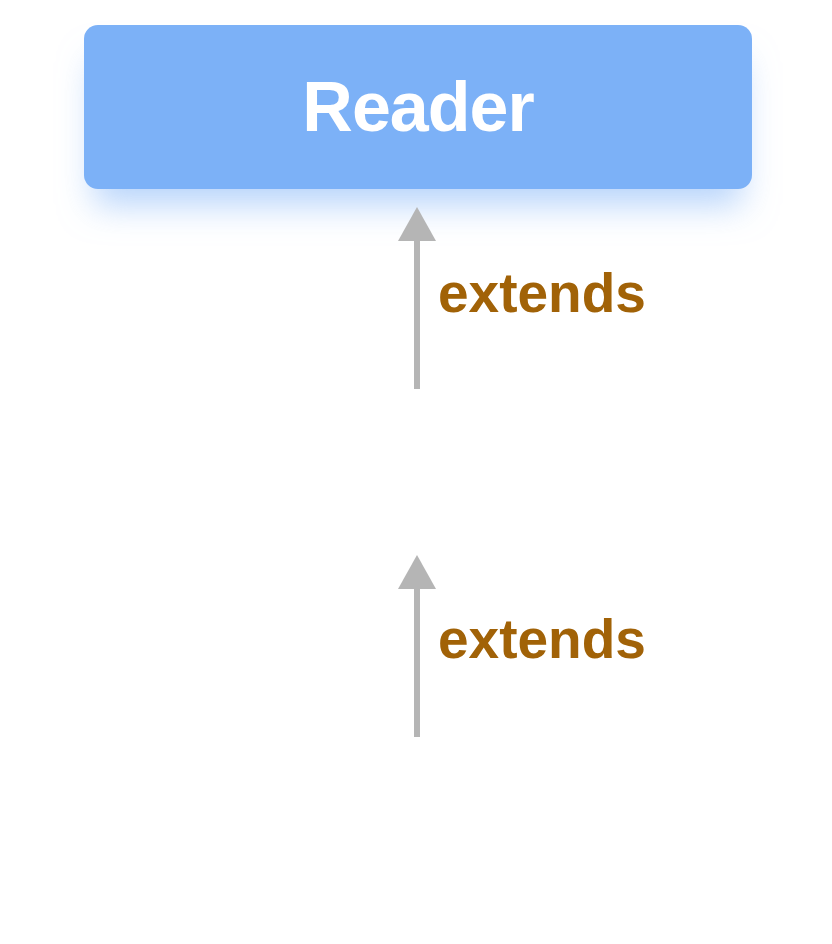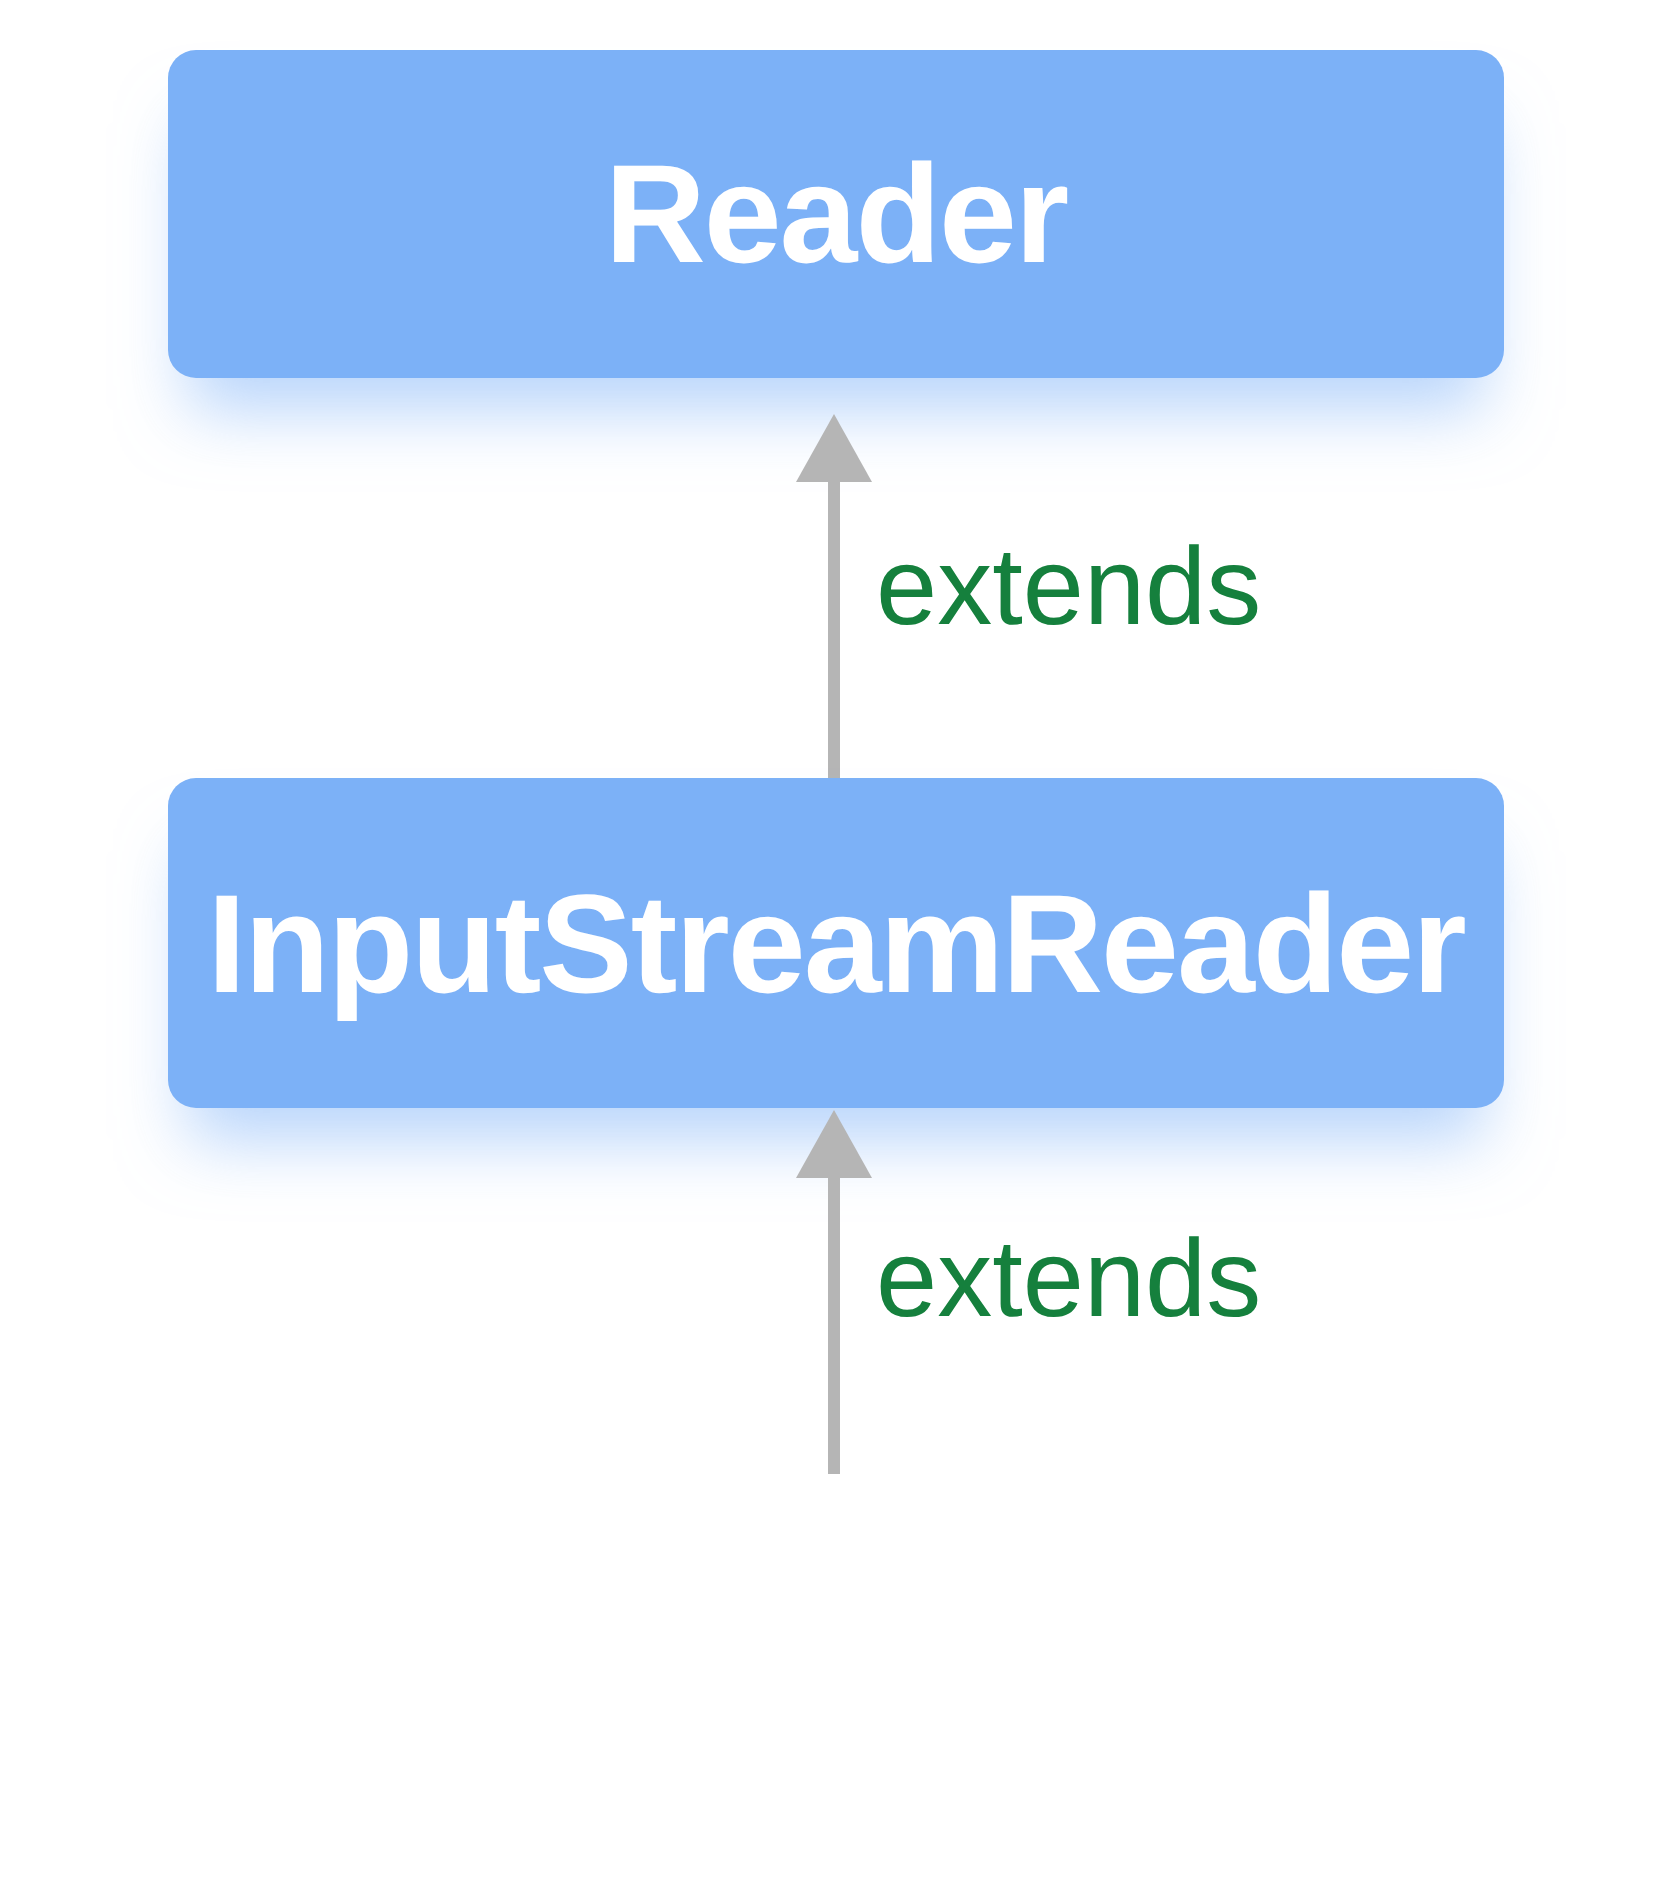--- a/index.html
+++ b/index.html
@@ -61,43 +61,40 @@
     border-right: 19px solid transparent;
     border-bottom: 34px solid #b5b5b5;
   }
   #edge1-head { top: 207px; }
   #edge2-head { top: 555px; }
 
   .edge-label {
     position: absolute;
     left: 438px;
     font-size: 55px;
-    font-weight: normal;
-    color: #15803d;
+    font-weight: bold;
+    color: #a16207;
     line-height: 1;
     white-space: nowrap;
   }
   #edge1-label { top: 266px; }
   #edge2-label { top: 612px; }
 </style>
 </head>
 <body>
 
 <div class="stage">
 
   <div class="node" id="node-reader">
     <span class="node-label">Reader</span>
   </div>
 
   <div class="edge-head" id="edge1-head"></div>
   <div class="edge-line" id="edge1-line"></div>
   <div class="edge-label" id="edge1-label">extends</div>
 
-  <div class="node" id="node-inputstreamreader">
-    <span class="node-label">InputStreamReader</span>
-  </div>
 
   <div class="edge-head" id="edge2-head"></div>
   <div class="edge-line" id="edge2-line"></div>
   <div class="edge-label" id="edge2-label">extends</div>
 
 
 </div>
 
 </body></html>

